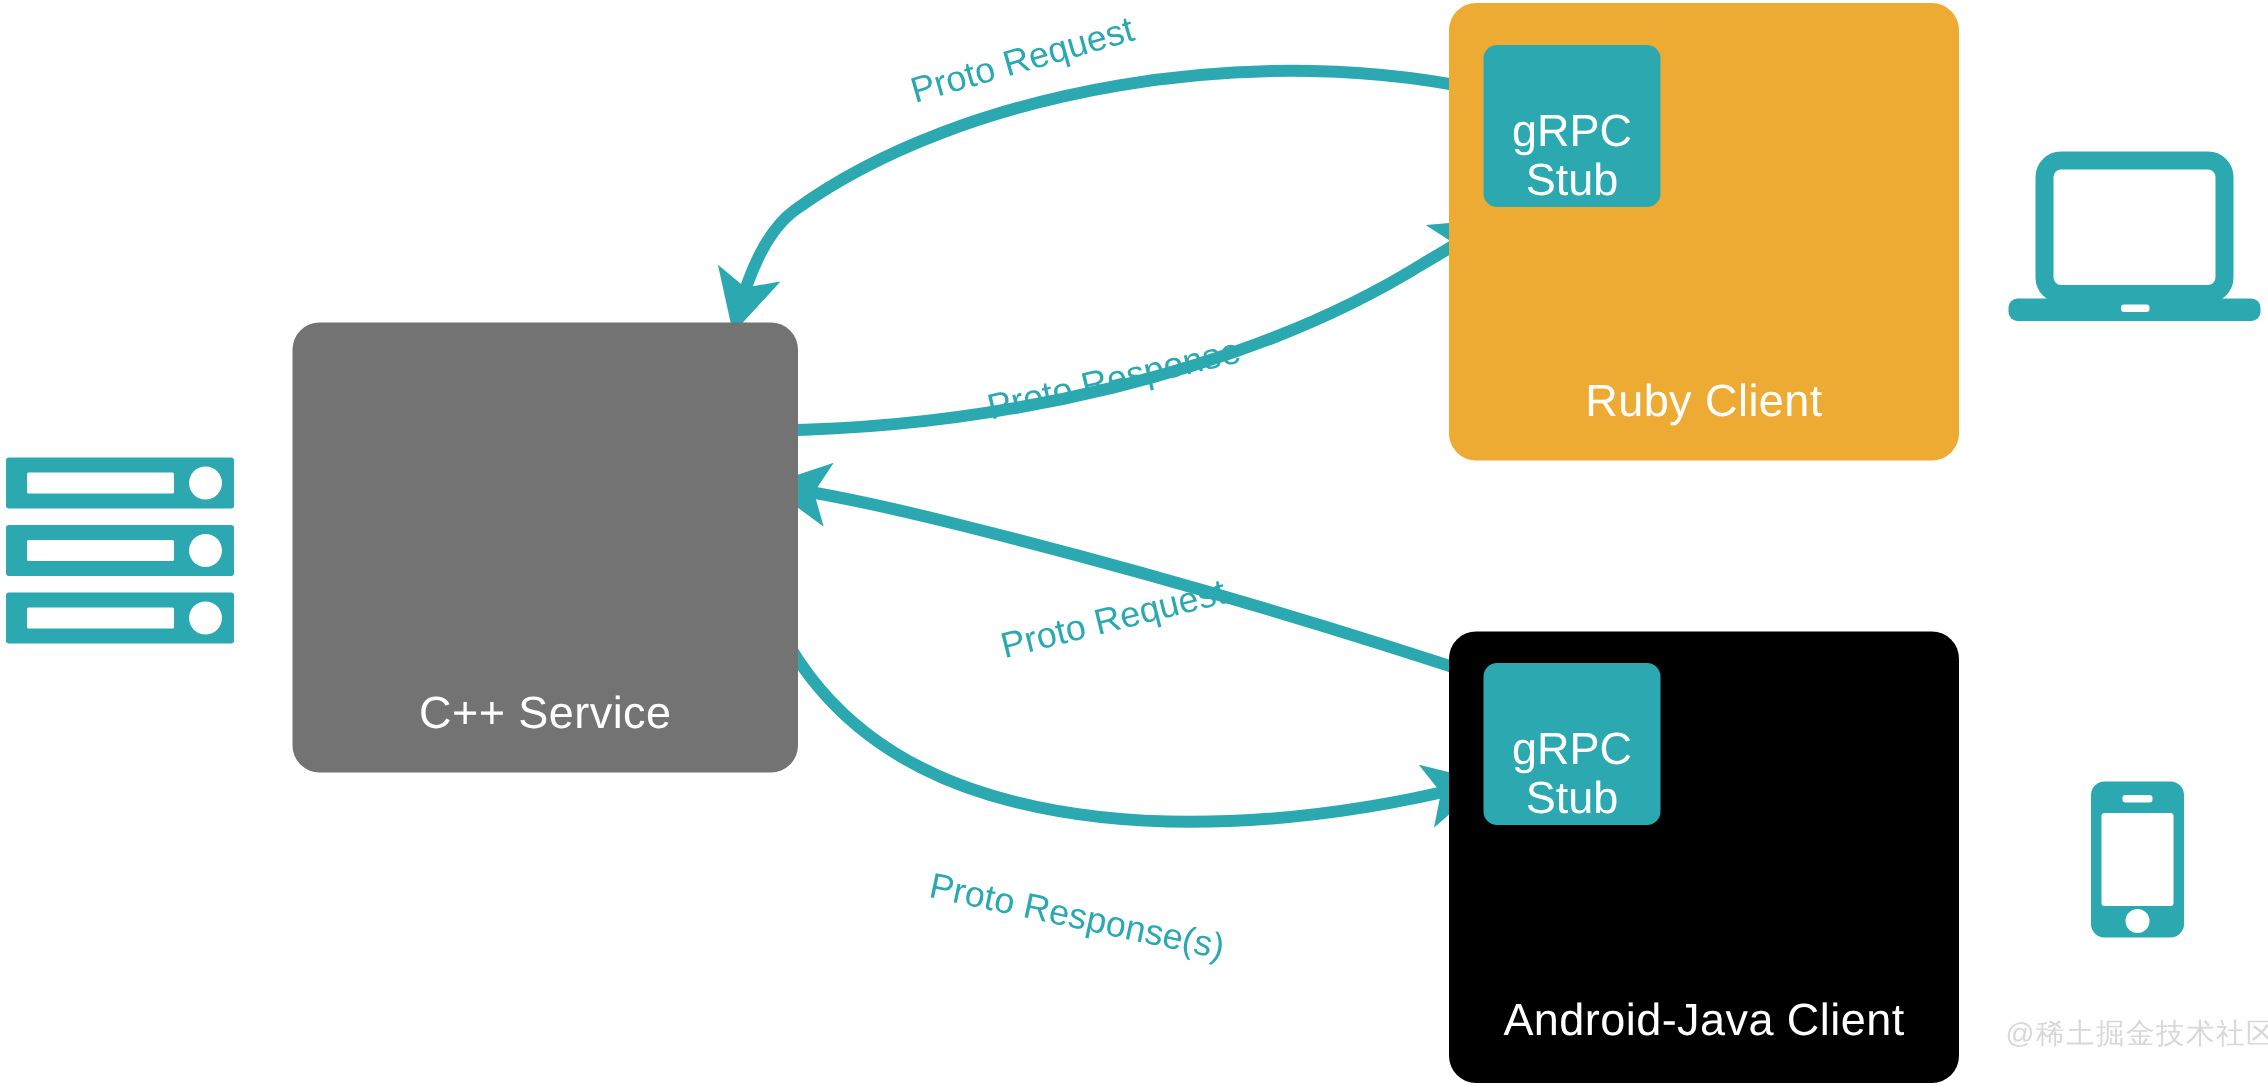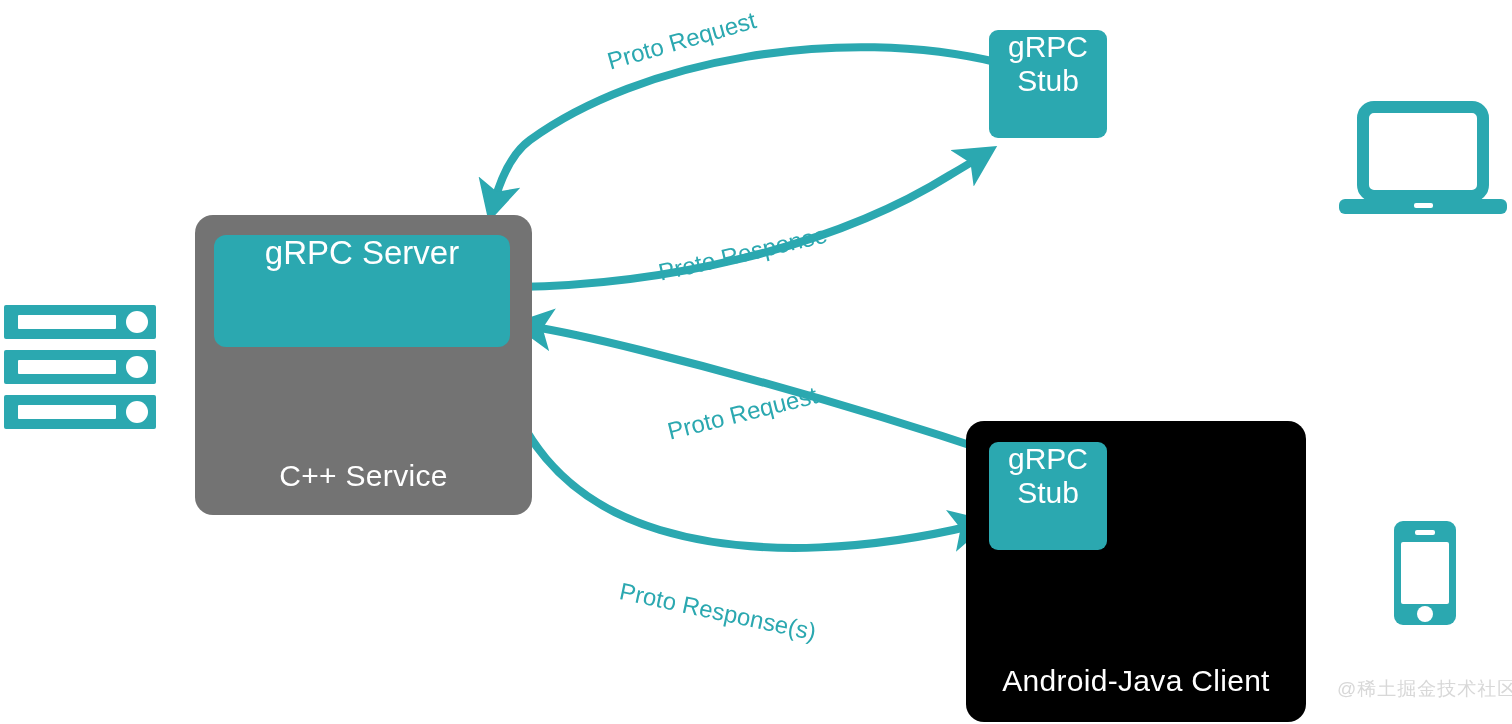--- a/index.html
+++ b/index.html
@@ -42,21 +42,21 @@
     font-weight: 400;
     letter-spacing: 0.3px;
     white-space: nowrap;
   }
 
   
   .inner-box {
     position: absolute;
     border-radius: 9px;
     display: flex;
-    align-items: flex-start;
+    align-items: flex-end;
     justify-content: center;
     box-sizing: border-box;
     color: #ffffff;
     font-size: 30px;
     line-height: 1.12;
     text-align: center;
     white-space: pre-line;
   }
   .inner-box.server-inner {
     border-radius: 12px;
@@ -127,24 +127,24 @@
       <rect x="1394" y="521" width="62" height="104" rx="9" fill="#2BA8B0"></rect>
       <rect x="1401" y="542" width="48" height="62" rx="2" fill="#ffffff"></rect>
       <rect x="1415" y="530" width="20" height="5" rx="2" fill="#ffffff"></rect>
       <circle cx="1425" cy="614" r="8" fill="#ffffff"></circle>
     </g>
   </svg>
 
   <div class="container-box" style="left:195px; top:215px; width:337px; height:300px; background:#737373;">
     <div class="container-label" style="bottom:22px;">C++ Service</div>
   </div>
-  <div class="inner-box server-inner" style="left:214px; top:235px; width:296px; height:112px; background:#2BA8B0;">
-    <span>gRPC Server</span>
+
+  <div class="container-box" style="left:966px; top:2px; width:340px; height:305px; background:#EDAB33;">
+    <div class="container-label" style="bottom:22px;">Ruby Client</div>
   </div>
-
   <div class="inner-box" style="left:989px; top:30px; width:118px; height:108px; background:#2BA8B0;">
     <span>gRPC
 Stub</span>
   </div>
 
   <div class="container-box" style="left:966px; top:421px; width:340px; height:301px; background:#000000;">
     <div class="container-label" style="bottom:24px;">Android-Java Client</div>
   </div>
   <div class="inner-box" style="left:989px; top:442px; width:118px; height:108px; background:#2BA8B0;">
     <span>gRPC

